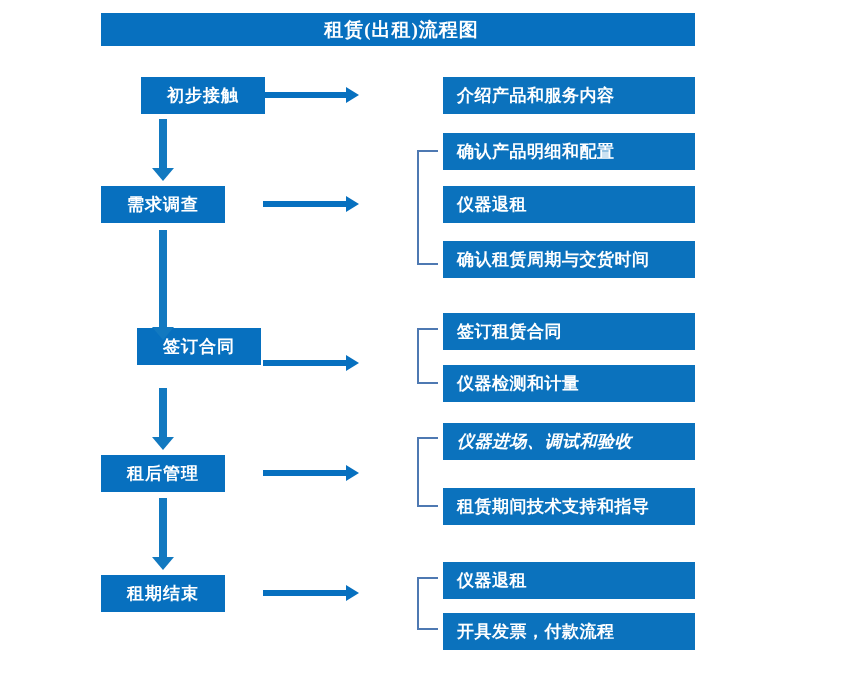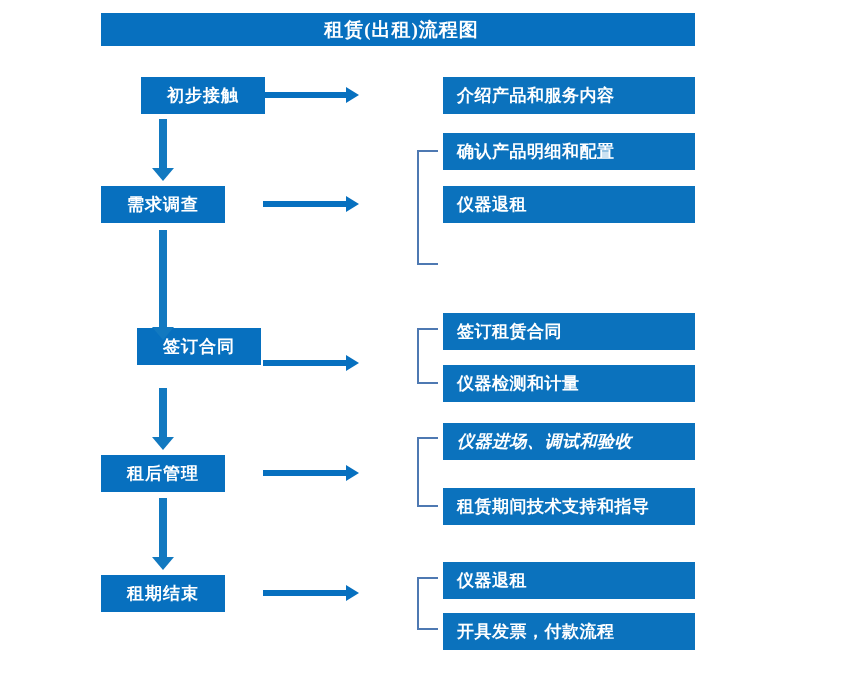--- a/index.html
+++ b/index.html
@@ -178,20 +178,21 @@
   </div>
 
   <div class="bracket" style="top:150px; height:115px;"></div>
   <div class="bracket" style="top:328px; height:56px;"></div>
   <div class="bracket" style="top:437px; height:70px;"></div>
   <div class="bracket" style="top:577px; height:53px;"></div>
 
   <div class="task-box" style="top:77px;">介绍产品和服务内容</div>
   <div class="task-box" style="top:133px;">确认产品明细和配置</div>
   <div class="task-box" style="top:186px;">仪器退租</div>
+  <div class="task-box" style="top:241px;">确认租赁周期与交货时间</div>
   <div class="task-box" style="top:313px;">签订租赁合同</div>
   <div class="task-box" style="top:365px;">仪器检测和计量</div>
   <div class="task-box" style="top:423px;font-style:italic;">仪器进场、调试和验收</div>
   <div class="task-box" style="top:488px;">租赁期间技术支持和指导</div>
   <div class="task-box" style="top:562px;">仪器退租</div>
   <div class="task-box" style="top:613px;">开具发票，付款流程</div>
 
 </div>
 
 </body></html>

